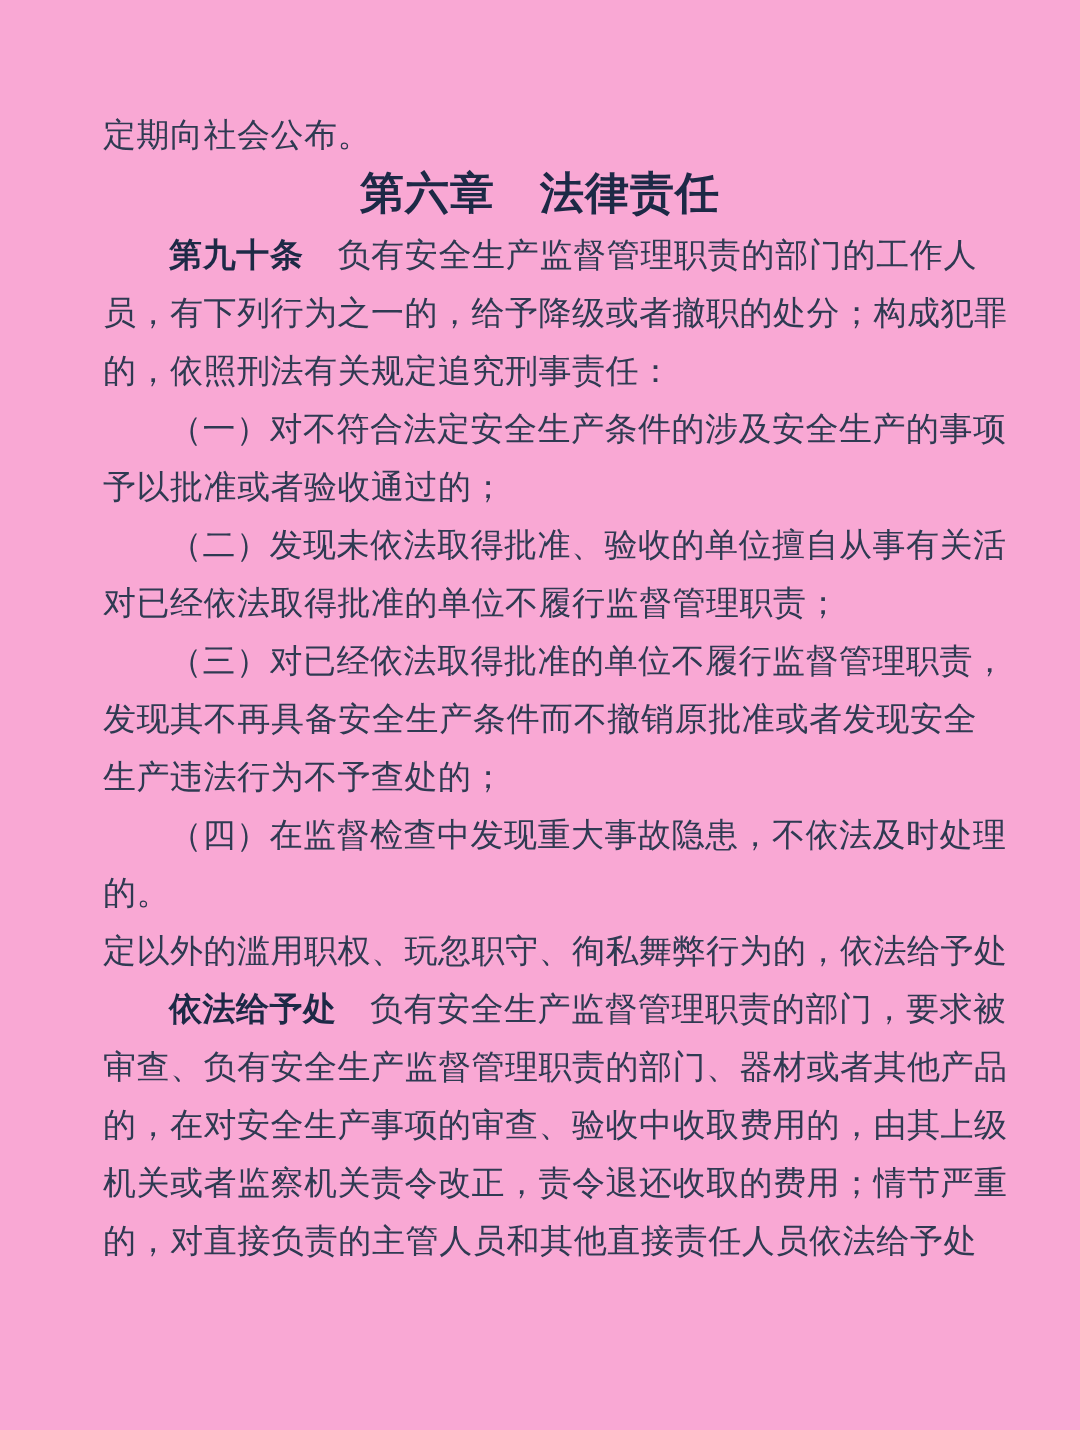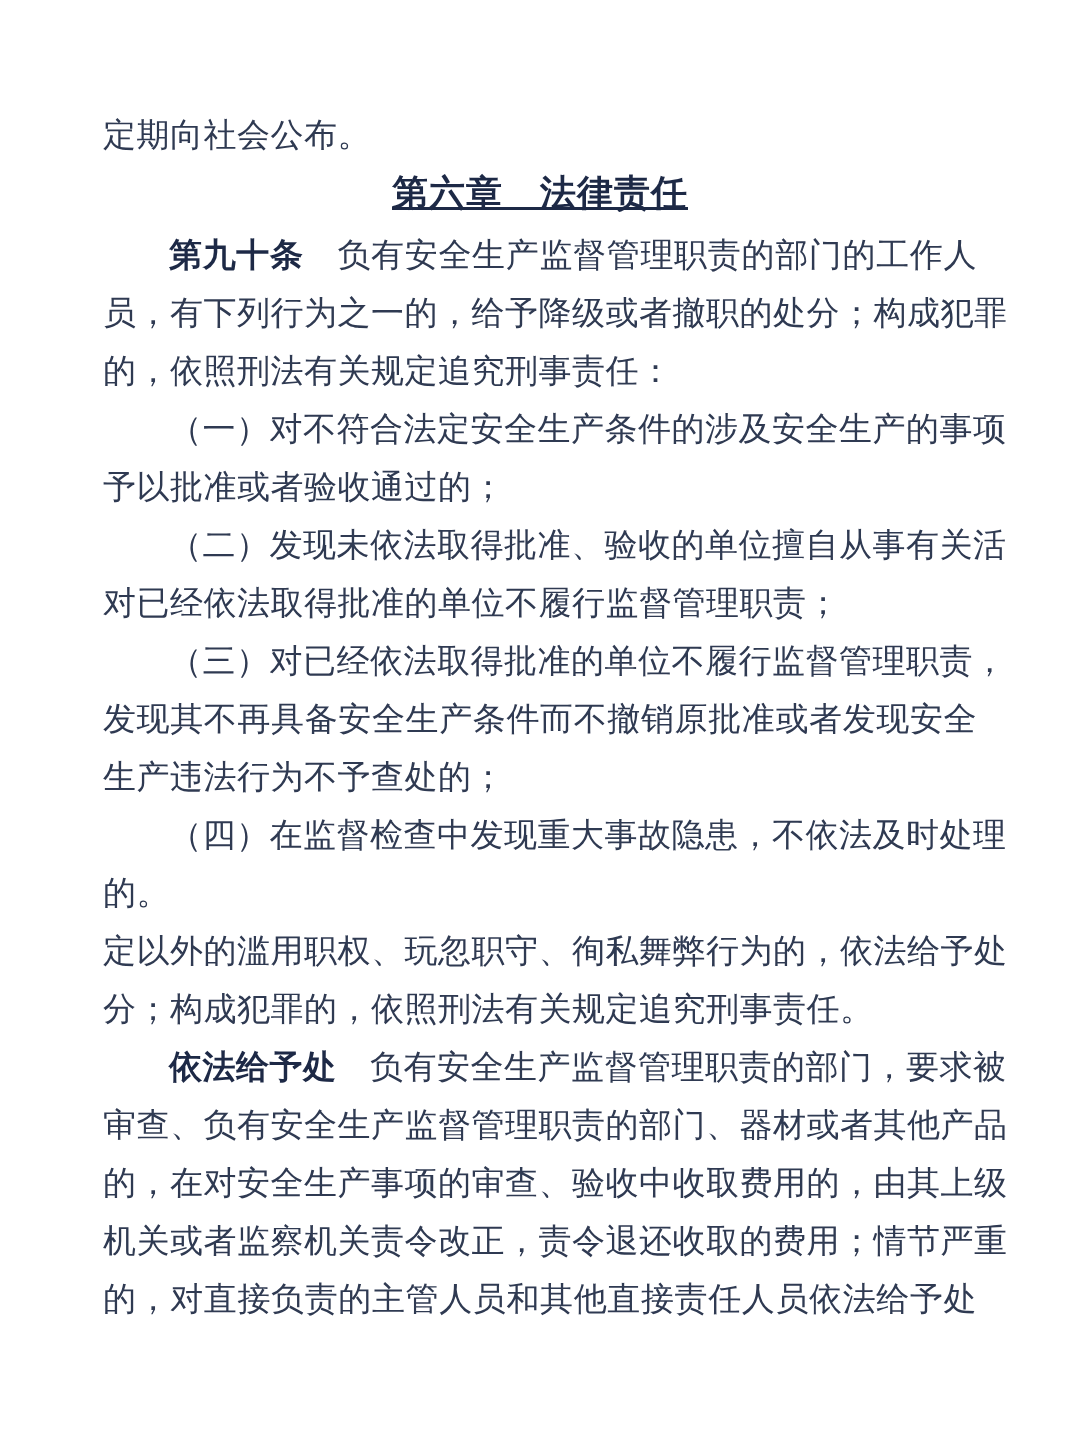--- a/index.html
+++ b/index.html
@@ -5,21 +5,21 @@
   html,body{margin:0;padding:0;}
   body{
     background:#e9e9e9;
     font-family:"Liberation Serif","DejaVu Serif",serif;
   }
   .page{
     position:relative;
     width:1080px;
     height:1430px;
     margin:0 auto;
-    background:#ffffff;
+    background:#f9a8d4;
     overflow:hidden;
   }
   .doc{
     padding:106px 103px 0 103px;
   }
   .line{
     height:58px;
     line-height:58px;
     font-size:33px;
     color:#2f3a52;
@@ -34,25 +34,24 @@
   }
   .line.first{
     text-indent:2em;
   }
   .line.heading{
     text-align:center;
     text-align-last:center;
     text-indent:0;
     font-family:"Liberation Sans","DejaVu Sans",sans-serif;
     font-weight:bold;
-    font-size:36px;
+    font-size:44px;
     color:#1d2946;
     margin-bottom:4px;
     letter-spacing:1px;
-    text-decoration:underline;
   }
   .line b{
     font-family:"Liberation Sans","DejaVu Sans",sans-serif;
     font-weight:bold;
     color:#1d2946;
   }
 </style>
 </head>
 <body>
 
@@ -66,20 +65,19 @@
       <div class="line first">（一）对不符合法定安全生产条件的涉及安全生产的事项</div>
       <div class="line plain">予以批准或者验收通过的；</div>
       <div class="line first">（二）发现未依法取得批准、验收的单位擅自从事有关活</div>
       <div class="line plain">对已经依法取得批准的单位不履行监督管理职责；</div>
       <div class="line first">（三）对已经依法取得批准的单位不履行监督管理职责，</div>
       <div class="line just">发现其不再具备安全生产条件而不撤销原批准或者发现安全</div>
       <div class="line plain">生产违法行为不予查处的；</div>
       <div class="line first">（四）在监督检查中发现重大事故隐患，不依法及时处理</div>
       <div class="line plain">的。</div>
       <div class="line just">定以外的滥用职权、玩忽职守、徇私舞弊行为的，依法给予处</div>
-      <div class="line plain">分；构成犯罪的，依照刑法有关规定追究刑事责任。</div>
       <div class="line first"><b>依法给予处</b><span>　负有安全生产监督管理职责的部门，要求被</span></div>
       <div class="line just">审查、负有安全生产监督管理职责的部门、器材或者其他产品</div>
       <div class="line just">的，在对安全生产事项的审查、验收中收取费用的，由其上级</div>
       <div class="line just">机关或者监察机关责令改正，责令退还收取的费用；情节严重</div>
       <div class="line just">的，对直接负责的主管人员和其他直接责任人员依法给予处</div>
     </main>
 </div>
 
 </body></html>

